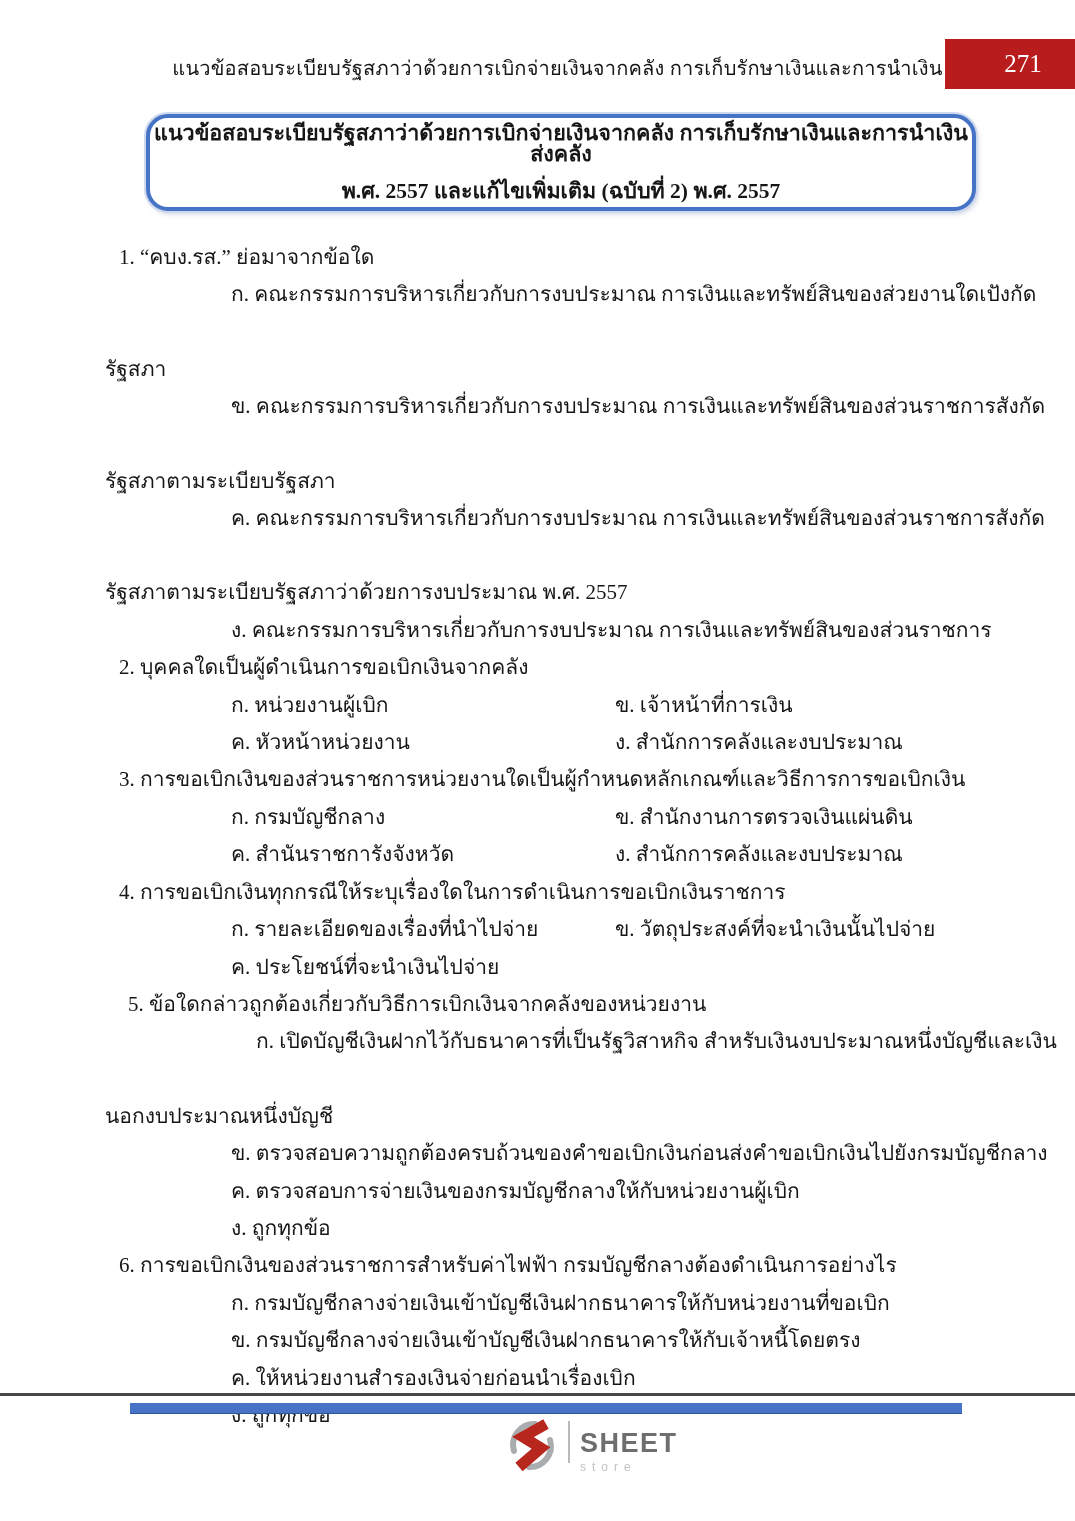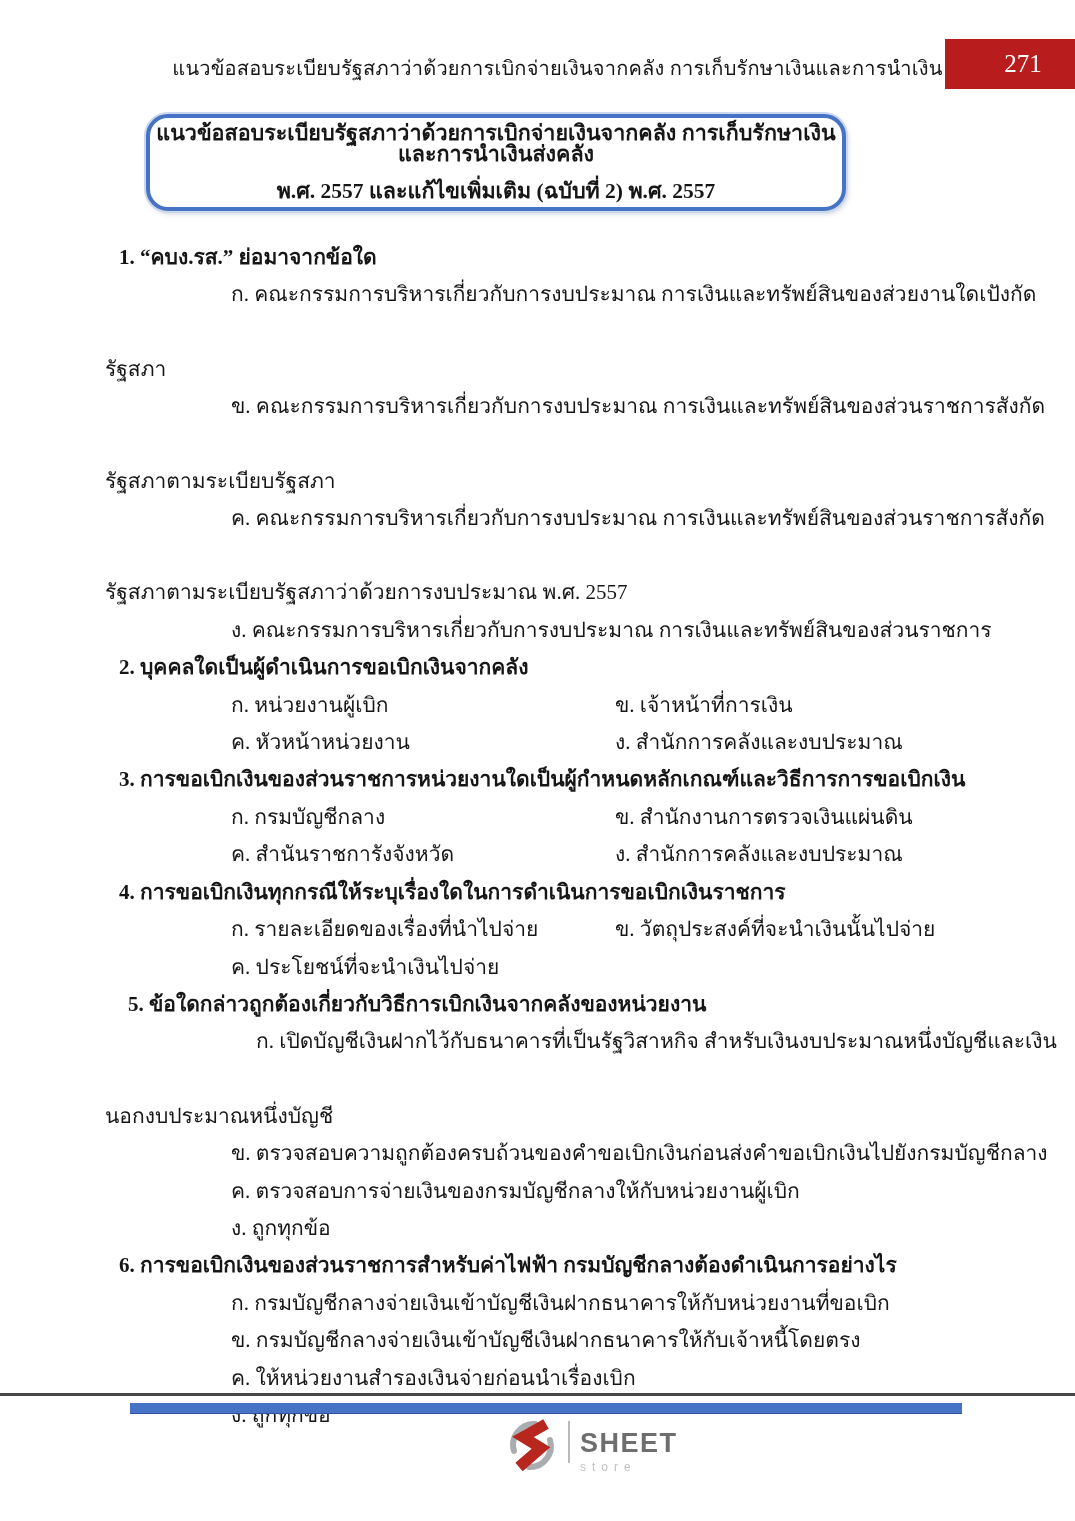--- a/index.html
+++ b/index.html
@@ -29,39 +29,39 @@
     position:absolute;top:39px;right:0;
     width:130px;height:50px;
     background:#b91c1c;
     color:#fff;
     font-size:25px;
     display:flex;align-items:center;justify-content:center;
     box-sizing:border-box;padding-left:26px;
   }
   .title-box{
     position:absolute;top:114px;left:146px;
-    width:700px;height:97px;
+    width:830px;height:97px;
     box-sizing:border-box;
     border:4px solid var(--accent);
     border-radius:22px;
     box-shadow:0 0 0 2px #ccd8ee, 2px 3px 5px rgba(110,130,165,.35);
     display:flex;flex-direction:column;justify-content:center;
     text-align:center;
     font-weight:bold;
     font-size:21.5px;
     line-height:1.0;
     gap:15px;
     background:#fff;
   }
   .questions{
     position:absolute;top:239px;left:105px;width:890px;
     font-size:21px;
   }
   .row{line-height:37.4px;white-space:nowrap;}
-  .row.stem,.row.stem-indented{font-weight:bold;}
+  .row.stem,.row.stem-indented{font-weight:normal;}
   .row.stem{padding-left:14px;}
   .row.stem-indented{padding-left:23px;}
   .row.option{padding-left:126px;}
   .row.option-deep{padding-left:151px;}
   .row.cont{padding-left:0;margin-top:37px;}
   .row.pair{display:flex;}
   .row.pair .left{box-sizing:border-box;width:510px;padding-left:126px;flex:0 0 510px;}
   .footer-rule-dark{
     position:absolute;top:1393px;left:0;width:1075px;height:3px;
     background:var(--rule-dark);

